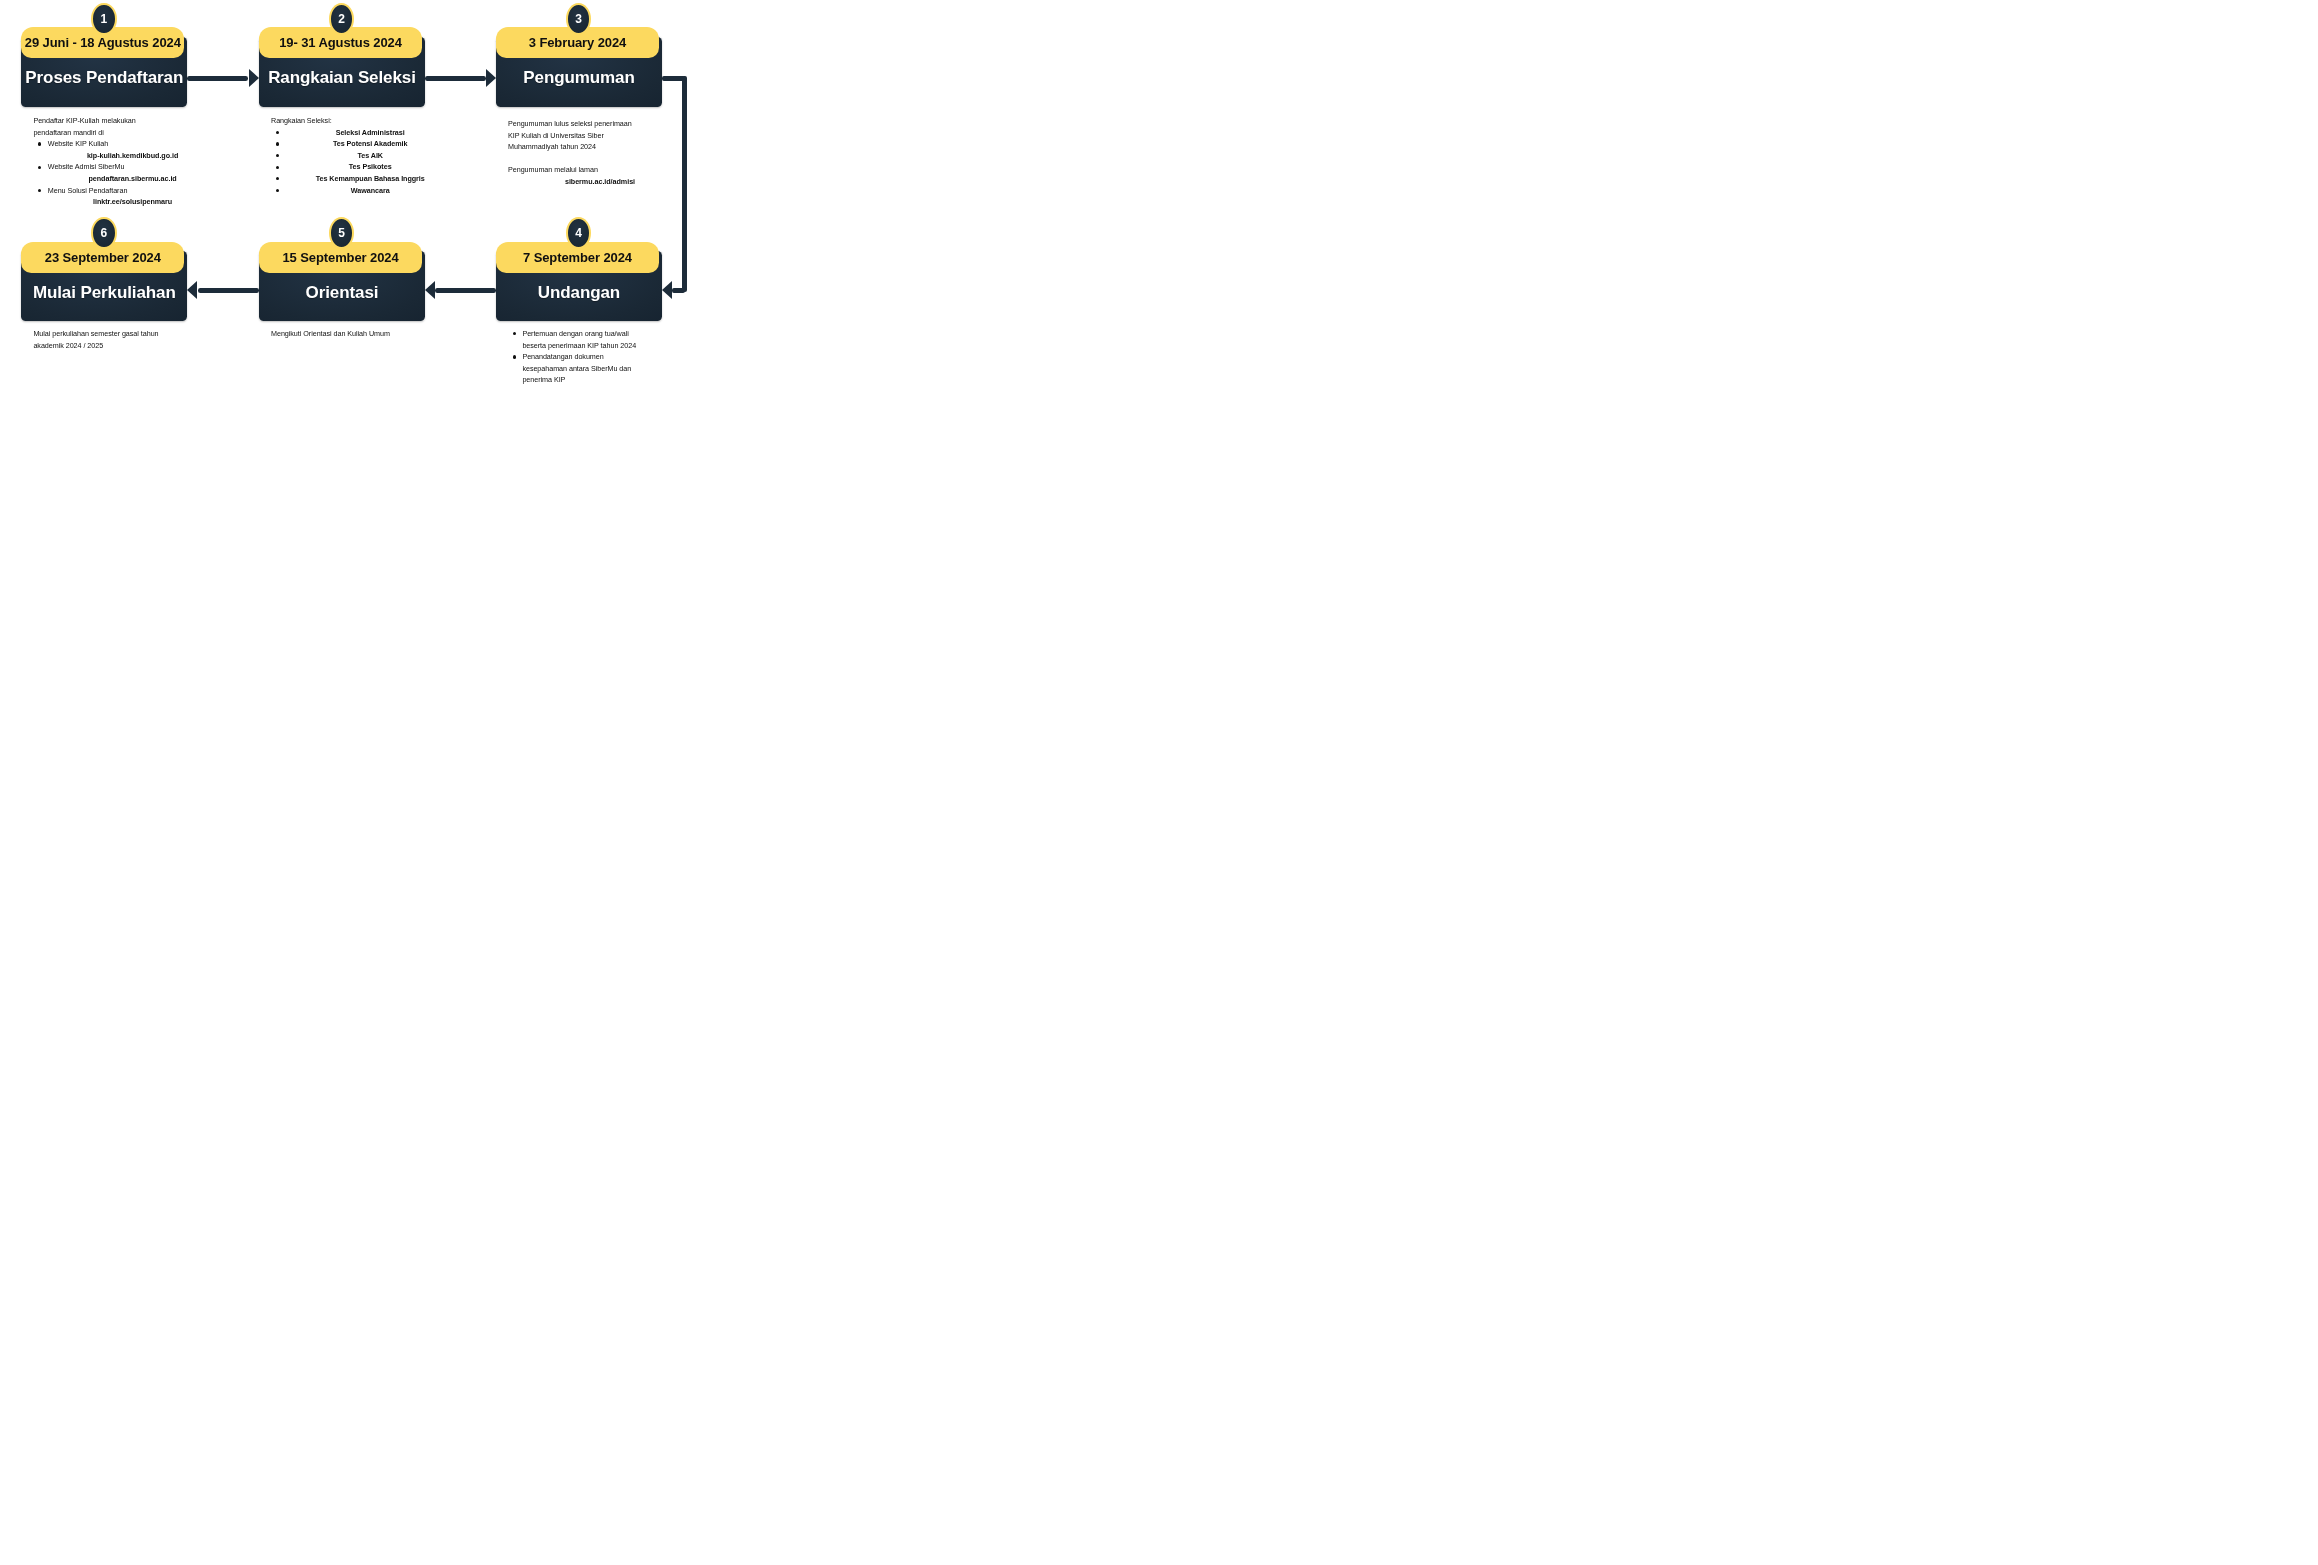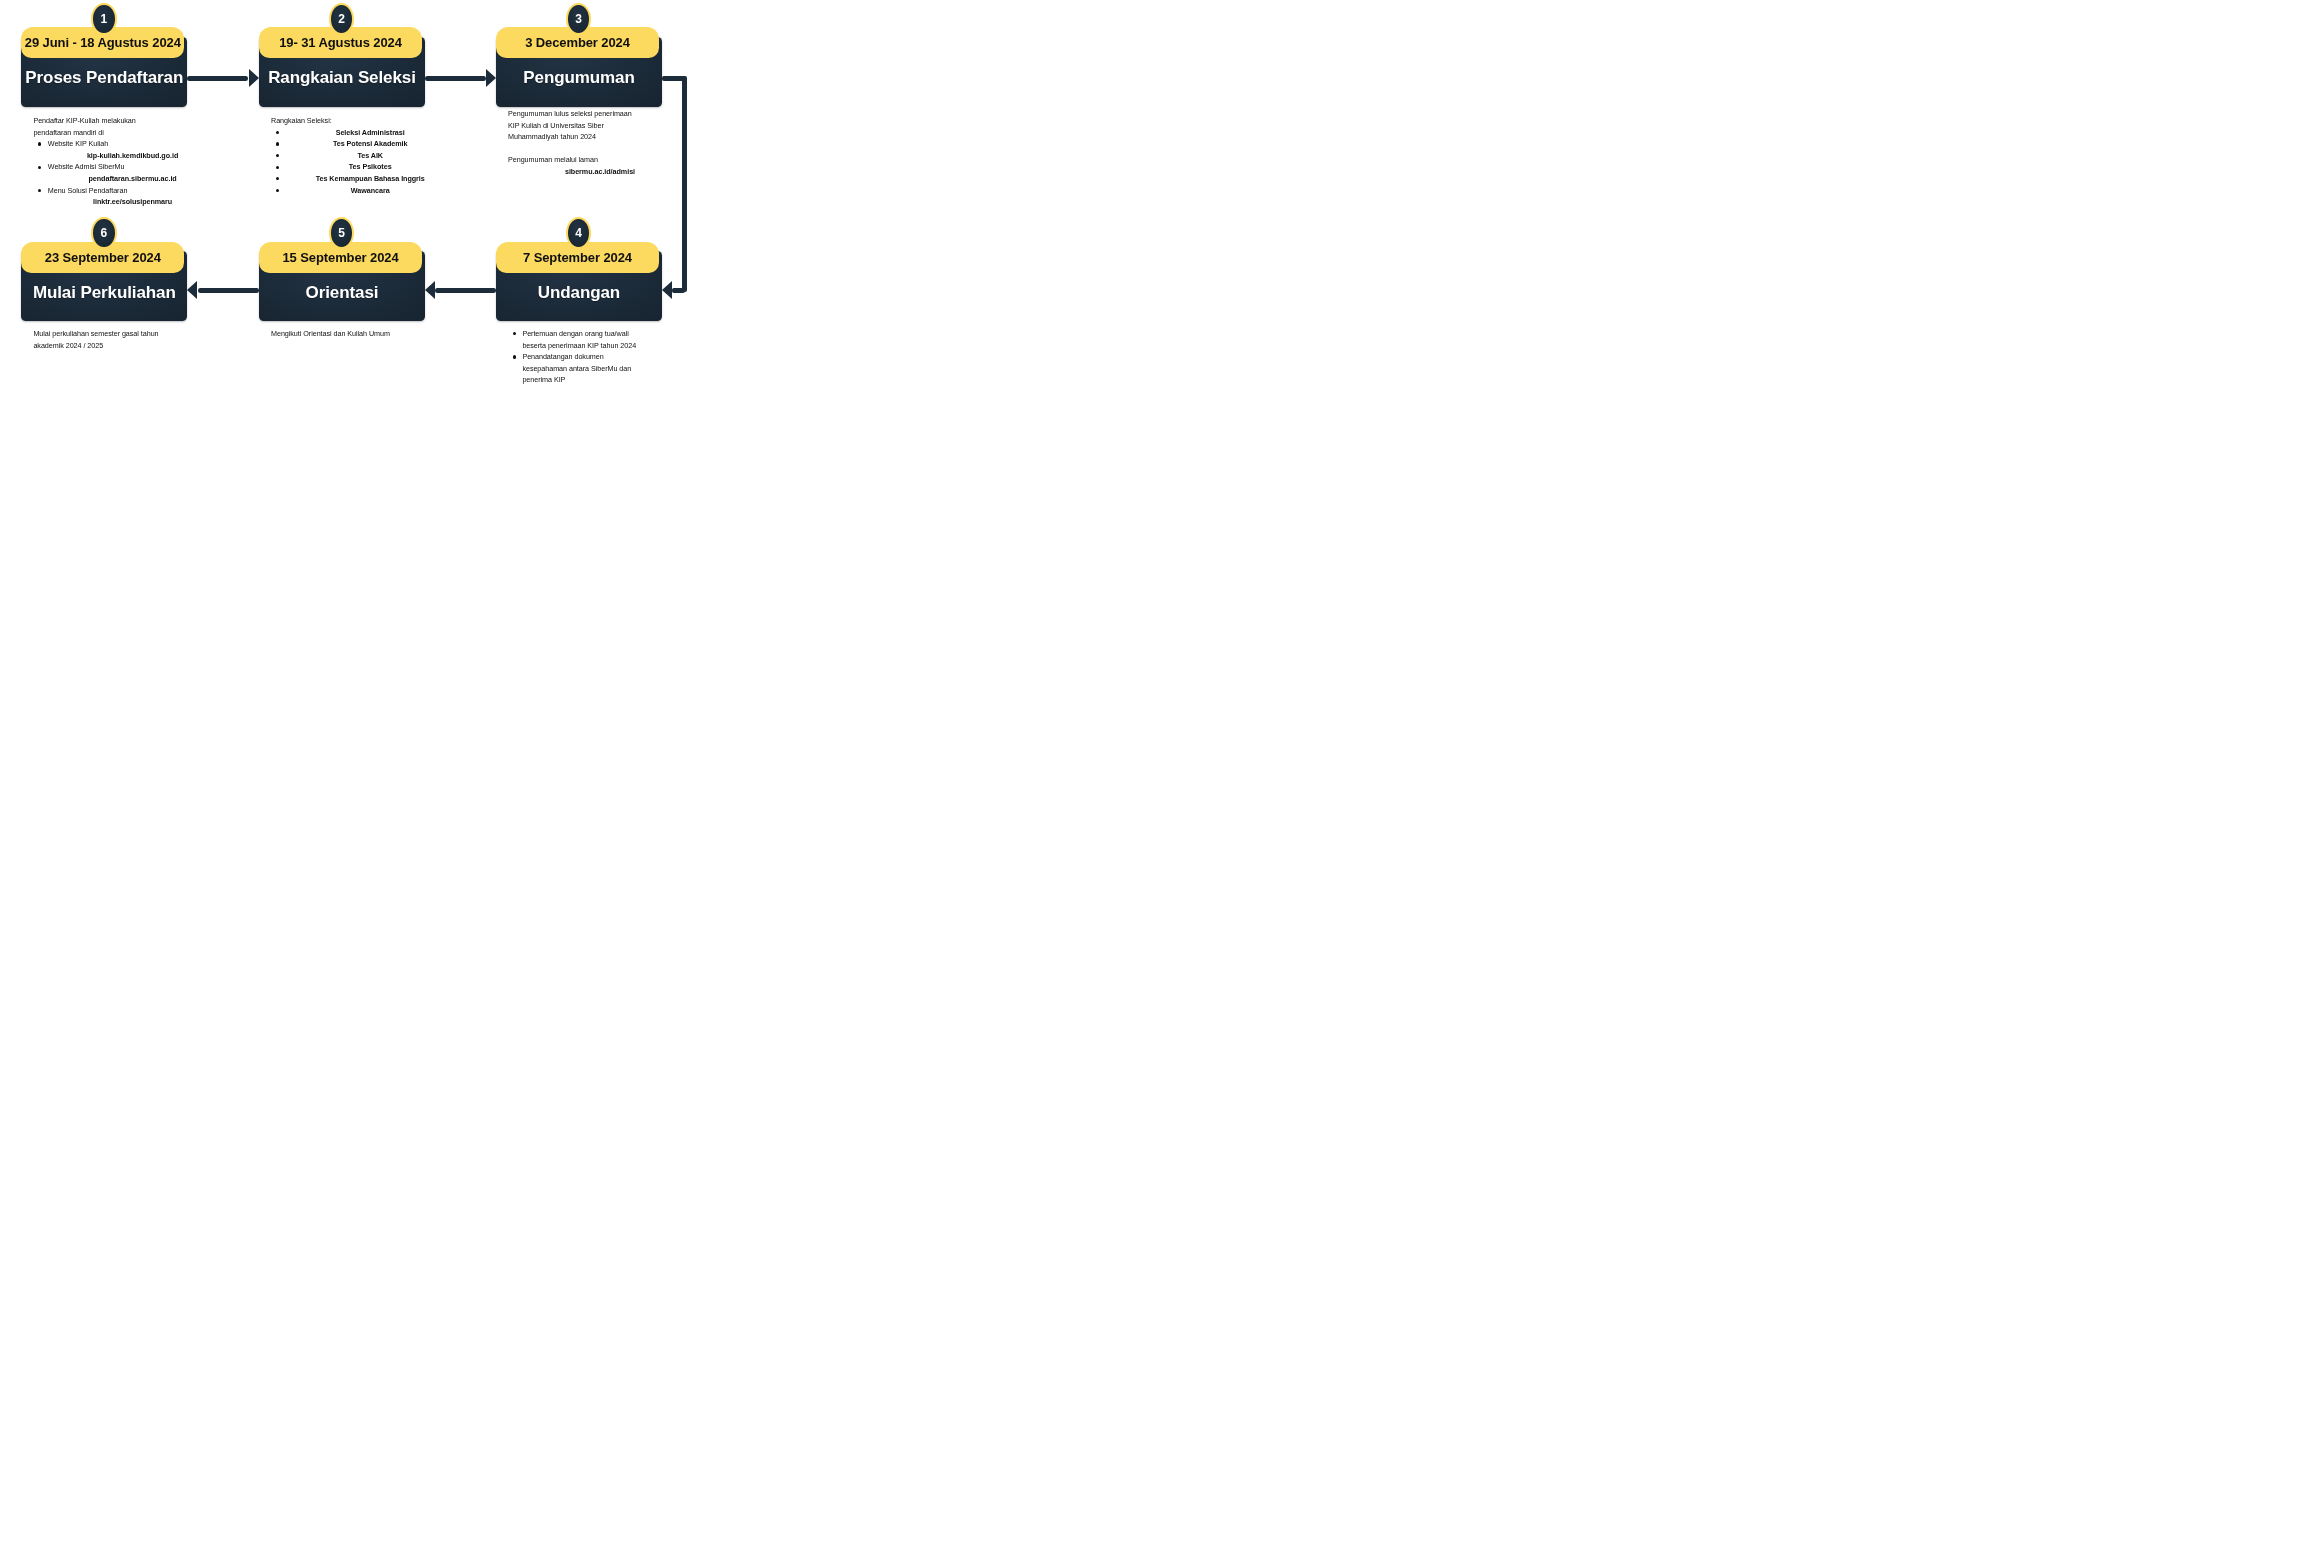--- a/index.html
+++ b/index.html
@@ -156,28 +156,28 @@
         <div class="li">
           <span class="dot"></span>
           <div class="libody">
             <div class="line b">Wawancara</div>
           </div>
         </div>
       </div>
       <div class="card" style="left: 496px; top: 2.8px;">
         <div class="bodyd"></div>
         <div class="header">
-          <span class="date">3 December 2024</span>
+          <span class="date">3 February 2024</span>
         </div>
         <div class="badge">
           <span class="num">3</span>
         </div>
         <div class="title">Pengumuman</div>
       </div>
-      <div class="desc" style="left: 501px; top: 108px;">
+      <div class="desc" style="left: 501px; top: 118px;">
         <div class="p">
           <div class="line">Pengumuman lulus seleksi penerimaan</div>
           <div class="line">KIP Kuliah di Universitas Siber</div>
           <div class="line">Muhammadiyah tahun 2024</div>
         </div>
         <div class="gap"></div>
         <div class="p">
           <div class="line">Pengumuman melalui laman</div>
           <div class="line b">sibermu.ac.id/admisi</div>
         </div>

